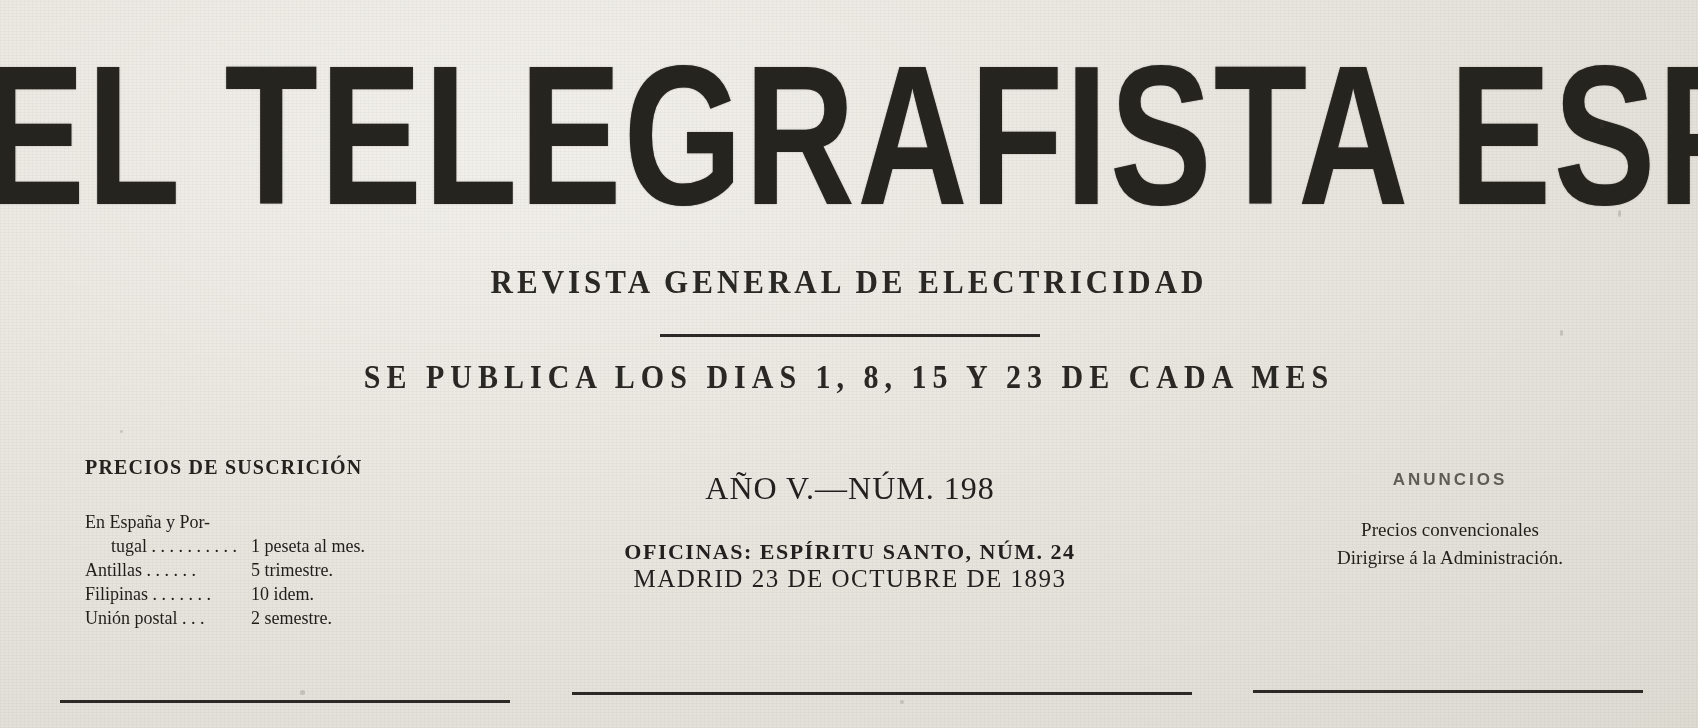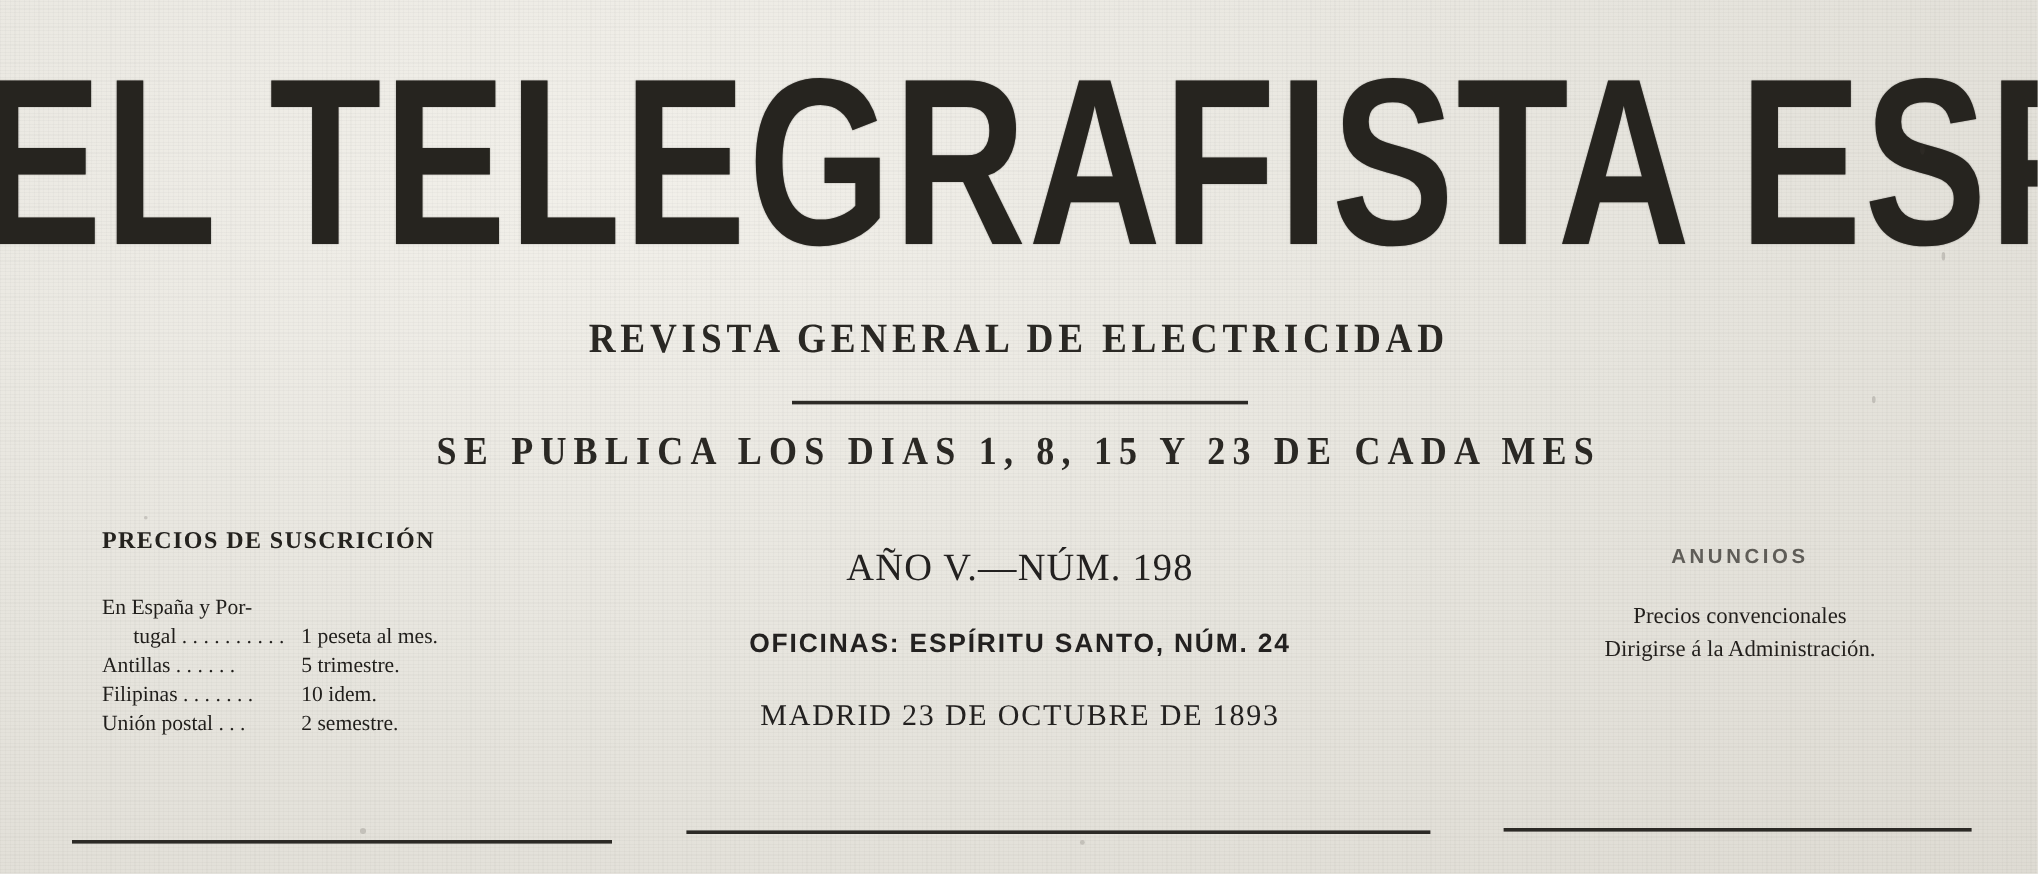--- a/index.html
+++ b/index.html
@@ -84,21 +84,21 @@
     font-weight: 700;
     font-size: 30px;
     letter-spacing: 6px;
     color: #2a2824;
     transform: scaleY(1.1);
   }
 
   
   .cols {
     position: absolute;
-    top: 440px;
+    top: 456px;
     left: 0;
     width: 1373px;
     height: 230px;
   }
 
   
   .col-left {
     position: absolute;
     left: 85px;
     top: 0;
@@ -142,33 +142,32 @@
     text-align: center;
   }
   .issue-line {
     font-family: "Liberation Serif", serif;
     font-size: 32px;
     letter-spacing: 1px;
     color: #232120;
     margin-top: 14px;
   }
   .office-line {
-    font-family: Liberation Sans, sans-serif;
+    font-family: Liberation Serif, serif;
     font-weight: 700;
     font-size: 22px;
     letter-spacing: 1.5px;
     color: #232120;
     margin-top: 32px;
   }
   .date-line {
     font-family: "Liberation Serif", serif;
     font-size: 25px;
     letter-spacing: 1.5px;
     color: #232120;
-    margin-top: 34px;
   }
 
   
   .col-right {
     position: absolute;
     left: 1240px;
     top: 0;
     width: 420px;
     text-align: center;
   }

